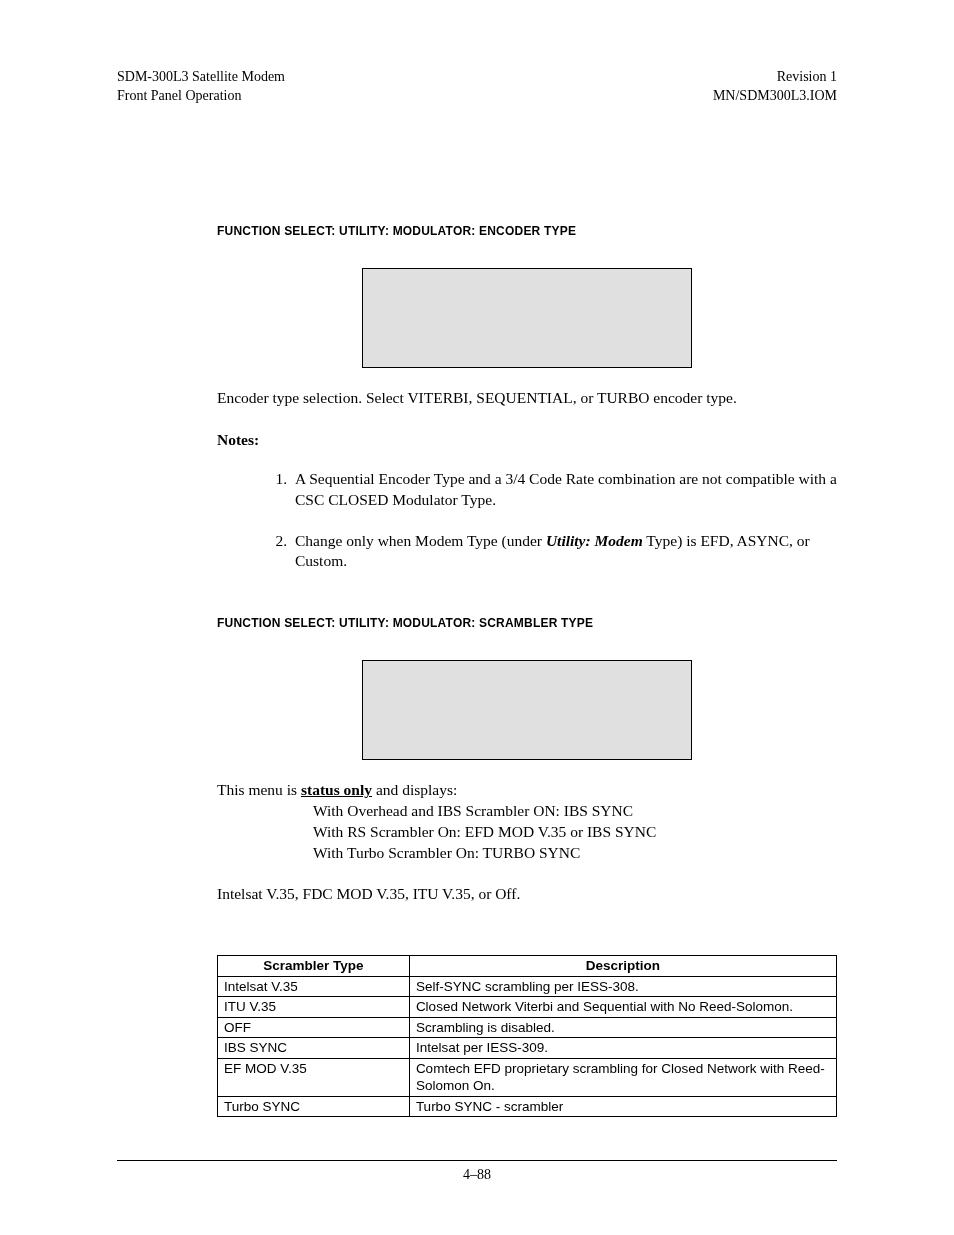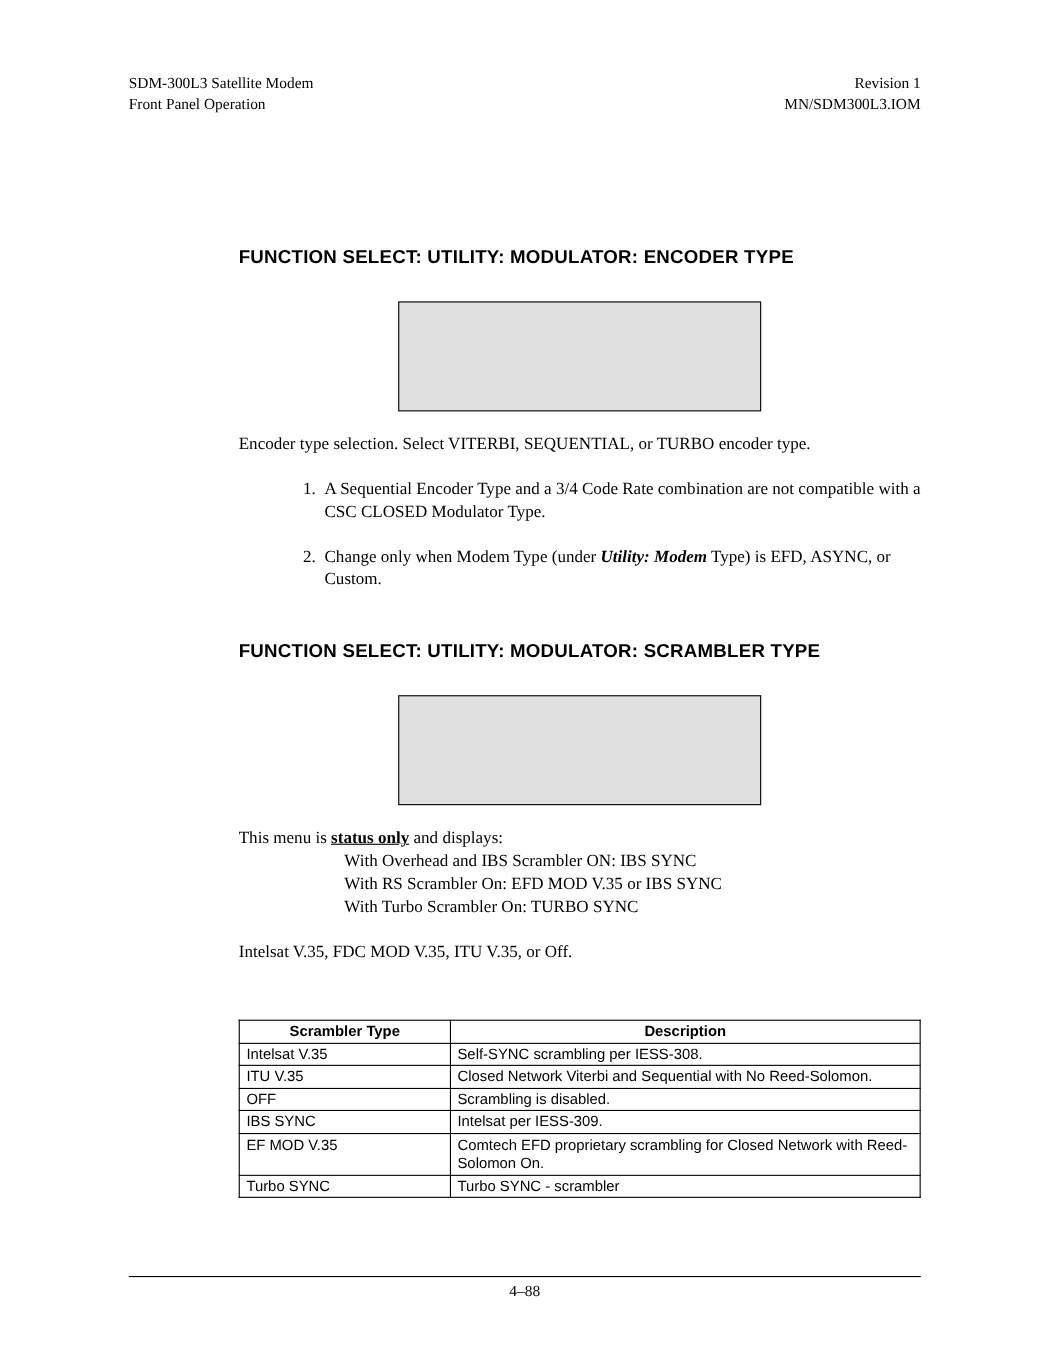--- a/index.html
+++ b/index.html
@@ -24,21 +24,21 @@
       line-height: 1.35;
     }
     .content {
       padding-top: 118px;
       padding-left: 100px;
       padding-right: 0;
     }
     .section-heading {
       font-family: Arial, Helvetica, sans-serif;
       font-weight: bold;
-      font-size: 17px;
+      font-size: 12px;
       letter-spacing: 0.2px;
     }
     .gray-box {
       width: 330px;
       height: 100px;
       background: #e0e0e0;
       border: 1px solid #000;
       margin: 30px auto 20px;
     }
     .body-text {
@@ -130,20 +130,21 @@
     <div>MN/SDM300L3.IOM</div>
   </div>
 </div>
 
 <div class="content">
 
   <div>
     <div class="section-heading">FUNCTION SELECT: UTILITY: MODULATOR: ENCODER TYPE</div>
     <div class="gray-box"></div>
     <div class="body-text">Encoder type selection. Select VITERBI, SEQUENTIAL, or TURBO encoder type.</div>
+    <div class="notes-label">Notes:</div>
     <ol class="notes-list">
       <li><span>A Sequential Encoder Type and a 3/4 Code Rate combination are not compatible with a CSC CLOSED Modulator Type.</span></li>
       <li><span>Change only when Modem Type (under </span><span class="bolditalic">Utility: Modem</span><span> Type) is EFD, ASYNC, or Custom.</span></li>
     </ol>
   </div>
 
   <div class="section2">
     <div class="section-heading">FUNCTION SELECT: UTILITY: MODULATOR: SCRAMBLER TYPE</div>
     <div class="gray-box"></div>
     <div class="body-text">

